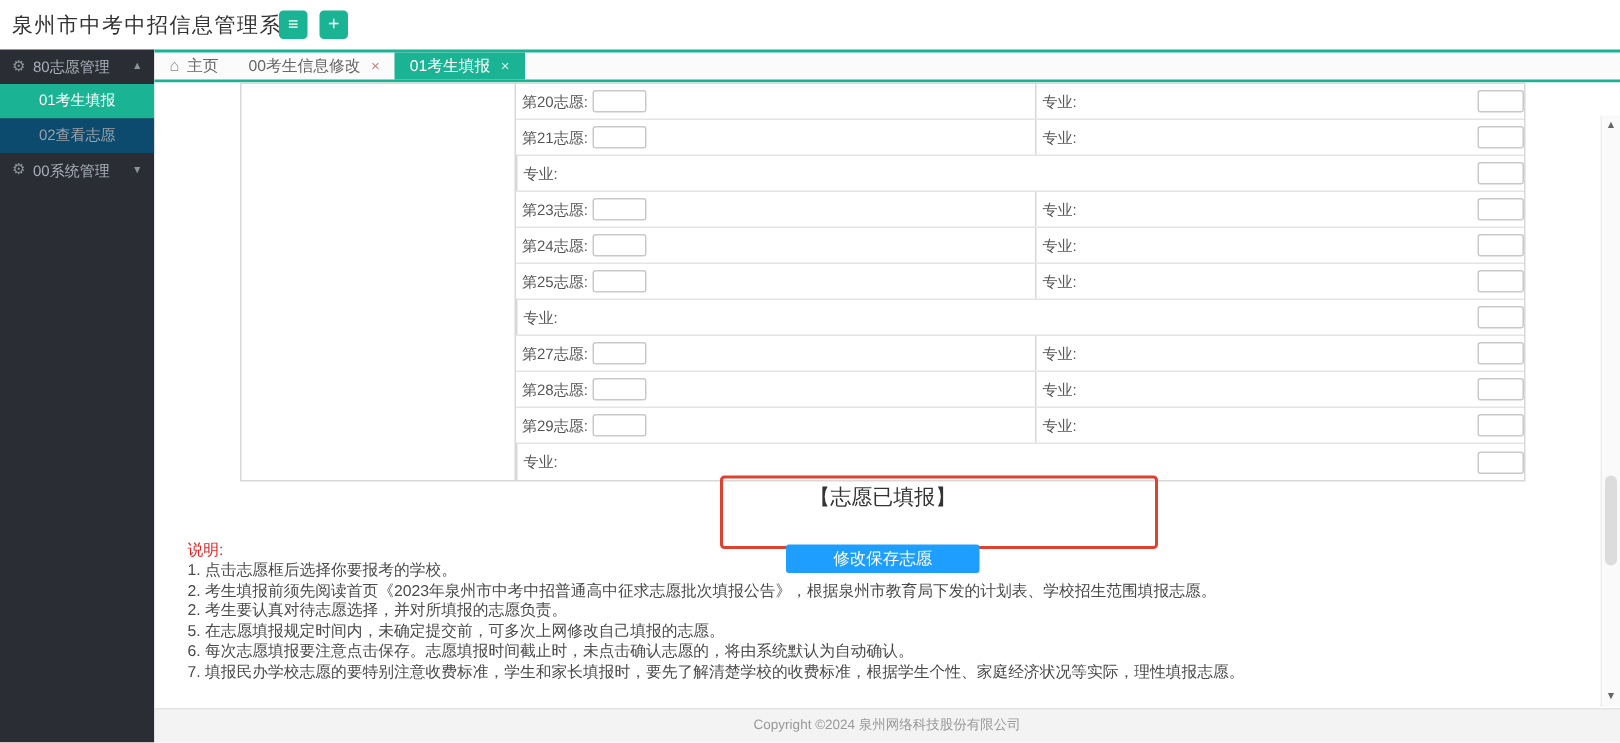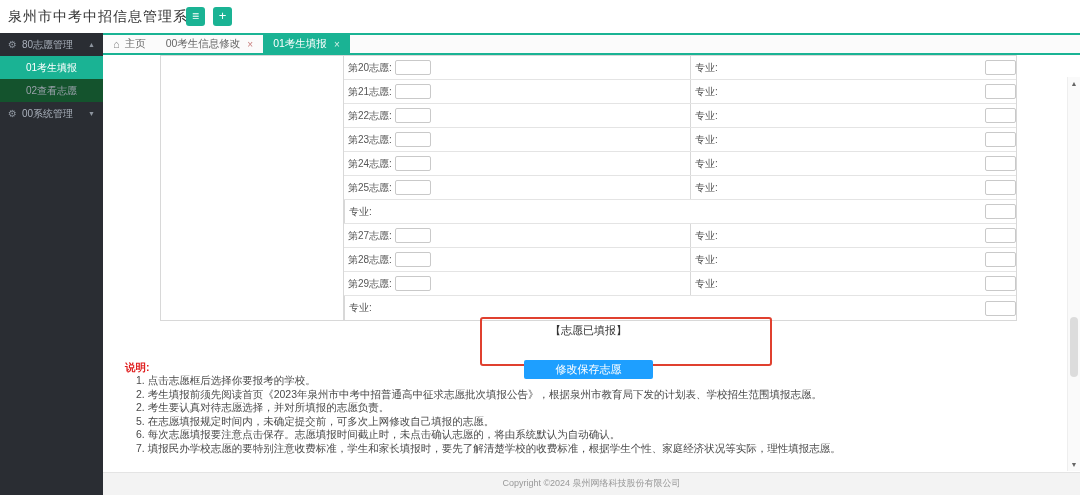--- a/index.html
+++ b/index.html
@@ -17,21 +17,21 @@
           border-radius:3px; text-align:center; line-height:18px; font-size:12px; cursor:pointer; }
   .hbtn.b1 { left:186px; }
   .hbtn.b2 { left:213px; font-size:13px; }
   
   .sidebar { position:absolute; left:0; top:33px; width:103px; height:462px; background:#2a2d33; }
   .side-item { height:23px; display:flex; align-items:center; padding:0 8px; color:#a9b0bb;
                font-size:10px; gap:5px; cursor:pointer; }
   .side-item .gear { font-size:10px; color:#8d949e; }
   .side-item .caret { margin-left:auto; font-size:7px; color:#8d949e; }
   .side-sub { height:23px; line-height:23px; text-align:center; color:#9aa1ab; font-size:10px;
-              background:#14532d; cursor:pointer; }
+              background:#0c4a6e; cursor:pointer; }
   .side-sub.active { background:var(--accent); color:#fff; }
   
   .main { position:absolute; left:103px; top:33px; width:977px; height:462px; background:#fff; }
   .tabbar { position:absolute; top:0; left:0; width:977px; height:22px; background:#fbfbfb;
             border-top:2px solid var(--accent); border-bottom:2px solid var(--accent); display:flex; }
   .tab { display:flex; align-items:center; padding:0 10px; font-size:10.5px; color:#666; gap:5px; cursor:pointer; }
   .tab .tab-ic { font-size:11px; color:#8a8a8a; }
   .tab .tab-close { font-size:10px; color:#c9807f; margin-left:2px; }
   .tab.active { background:var(--accent); color:#fff; }
   .tab.active .tab-ic, .tab.active .tab-close { color:#d7f1ea; }
@@ -42,29 +42,29 @@
   .vrows { flex:1; }
   .vrow { height:24px; display:flex; align-items:stretch; border-bottom:1px solid #e4e4e4; }
   .vrow:last-child { border-bottom:none; }
   .cell-wish { width:346px; display:flex; align-items:center; padding-left:4px; gap:3px; }
   .cell-major { flex:1; border-left:1px solid #d8d8d8; display:flex; align-items:center; padding-left:4px; gap:3px;justify-content:space-between; }
   .flabel { font-size:10px; color:#555; white-space:nowrap; }
   .finput { width:36px; height:15px; border:1px solid #c9c9c9; border-radius:2px; font-size:10px; padding:0 2px; }
   .finput.major { width:31px; }
   
   .action { position:absolute; left:57px; top:264px; width:857px; text-align:center; }
-  .status-text { font-size:11px; color:#333; padding-top:4px; }
+  .status-text { font-size:14px; color:#333; padding-top:4px; }
   .save-btn { margin-top:22px; width:129px; height:19px; background:#1e9fff; color:#fff; border:none;
               border-radius:2px; font-size:11px; cursor:pointer; }
   .redbox { position:absolute; left:377px; top:262px; width:292px; height:49px;
             border:2px solid #e0402f; border-radius:3px; pointer-events:none; }
   
   .notes { position:absolute; left:22px; top:306px; font-size:10.5px; color:#4a4a4a; width:940px; }
-  .notes-title { color:#e02020; height:13px; line-height:13px;font-weight:bold; }
-  .note-line { line-height:13.6px; white-space:nowrap;margin-left:11px; }
+  .notes-title { color:#e02020; height:13px; line-height:13px; }
+  .note-line { line-height:13.6px; white-space:nowrap; }
   
   .footer { position:absolute; left:0; bottom:0; width:977px; height:23px; background:#f3f3f3;
             border-top:1px solid #e4e4e4; text-align:center; line-height:21px; font-size:9px; color:#999; }
   
   .vscroll { position:absolute; right:0; top:22px; width:13px; height:394px; background:#fafafa;
              border-left:1px solid #eee; }
   .scroll-arrow { position:absolute; left:0; width:12px; text-align:center; font-size:7px; color:#666; cursor:pointer; }
   .scroll-up { top:3px; }
   .scroll-down { bottom:3px; }
   .scroll-thumb { position:absolute; left:2px; top:240px; width:8px; height:60px; background:#dcdcdc; border-radius:4px; }
@@ -127,24 +127,20 @@
             <div class="cell-wish">
               <span class="flabel">第21志愿:</span>
               <input class="finput" style="">
             </div>
             <div class="cell-major">
               <span class="flabel">专业:</span>
               <input class="finput major" style="">
             </div>
           </div>
           <div class="vrow">
-            <div class="cell-wish">
-              <span class="flabel">第22志愿:</span>
-              <input class="finput" style="">
-            </div>
             <div class="cell-major">
               <span class="flabel">专业:</span>
               <input class="finput major" style="">
             </div>
           </div>
           <div class="vrow">
             <div class="cell-wish">
               <span class="flabel">第23志愿:</span>
               <input class="finput" style="">
             </div>

